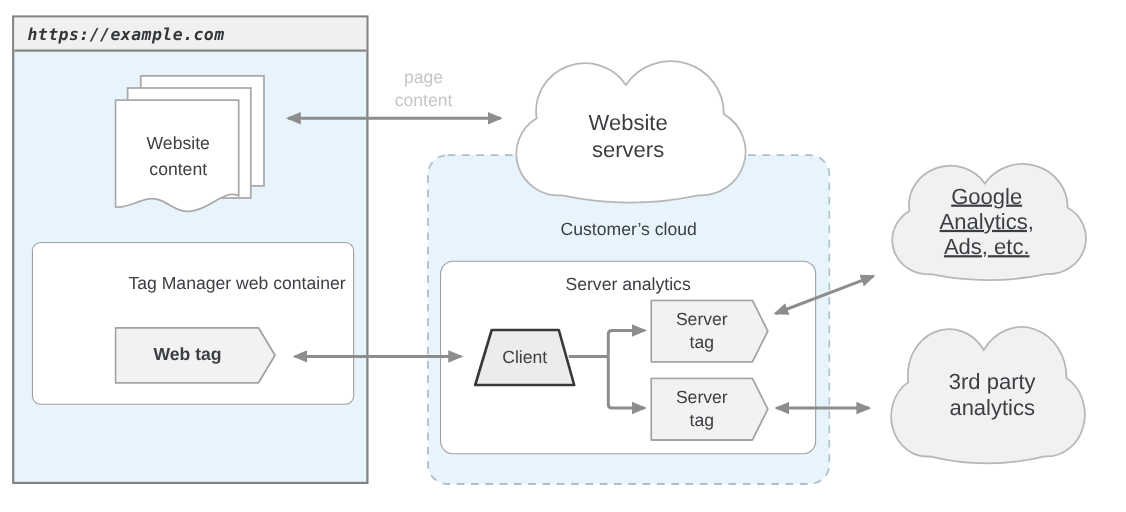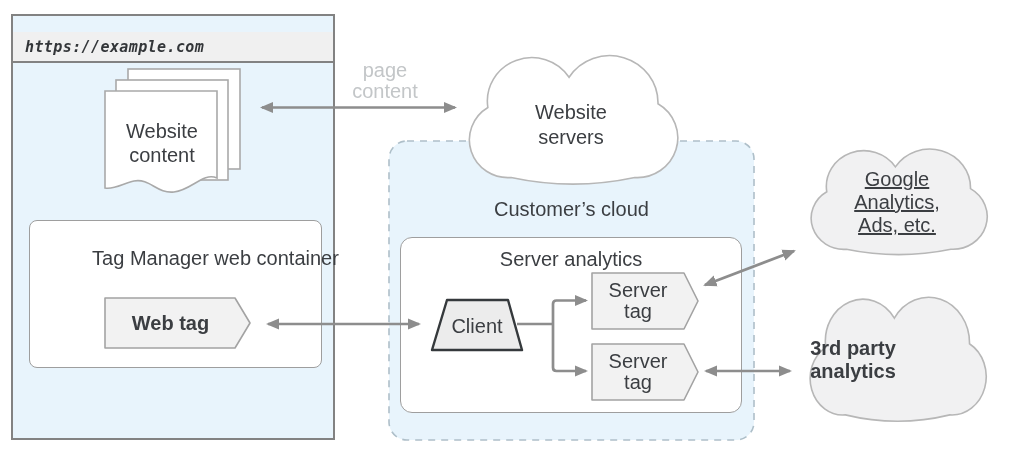--- a/index.html
+++ b/index.html
@@ -17,36 +17,36 @@
     --c-text:#3b3e42;
     --c-muted:#c3c6c8;
   }
   html,body{margin:0;padding:0;background:#ffffff;}
   .canvas{
     position:relative;width:1024px;height:465px;overflow:hidden;background:#ffffff;
     font-family:"Liberation Sans",sans-serif;color:var(--c-text);
   }
   .abs{position:absolute;}
   .label{
-    position:absolute;text-align:center;font-size:20px;line-height:21px;
+    position:absolute;text-align:center;font-size:16px;line-height:21px;
     white-space:pre-line;color:var(--c-text);
   }
   .label.big{font-size:20px;line-height:25px;}
   .label.muted{color:var(--c-muted);}
   
   .browser{
     position:absolute;left:11px;top:14px;width:324px;height:426px;
     box-sizing:border-box;border:2px solid var(--c-browser-border);background:var(--c-panel-blue);
   }
   .titlebar{
     box-sizing:border-box;height:31px;background:var(--c-titlebar-bg);
     border-bottom:2px solid var(--c-browser-border);
     display:flex;align-items:center;padding-left:12px;
     font-family:"DejaVu Sans Mono","Liberation Mono",monospace;
-    font-style:italic;font-weight:bold;font-size:15px;letter-spacing:.4px;color:#333639;margin-top:16px;
+    font-style:italic;font-weight:bold;font-size:15px;letter-spacing:.4px;color:#333639;
   }
   
   .panel{
     position:absolute;box-sizing:border-box;background:#ffffff;
     border:1.5px solid var(--c-box-border);
   }
   .panel.tm{left:29px;top:220px;width:293px;height:148px;border-radius:8px;}
   .panel.sc{left:400px;top:237px;width:342px;height:176px;border-radius:12px;}
   
   .page-sheet{fill:#ffffff;stroke:#a9a9a9;stroke-width:1.6;}
@@ -120,21 +120,21 @@
   <svg class="abs" style="left:799px;top:142px;" width="196" height="115" viewBox="0 0 240 148" preserveAspectRatio="none">
     <path class="cloud-gray" vector-effect="non-scaling-stroke" d="M 58 138 A 40 40 0 0 1 34 64 A 46 46 0 0 1 118 32 A 50 50 0 0 1 210 60 A 42 42 0 0 1 186 138 A 300 300 0 0 1 58 138 Z"></path>
   </svg>
   <div class="label big" style="left:799px;top:168px;width:196px;line-height:23px;text-decoration:underline;">Google
 Analytics,
 Ads, etc.</div>
 
   <svg class="abs" style="left:798px;top:289px;" width="196" height="135" viewBox="0 0 240 148" preserveAspectRatio="none">
     <path class="cloud-gray" vector-effect="non-scaling-stroke" d="M 58 138 A 40 40 0 0 1 34 64 A 46 46 0 0 1 118 32 A 50 50 0 0 1 210 60 A 42 42 0 0 1 186 138 A 300 300 0 0 1 58 138 Z"></path>
   </svg>
-  <div class="label big" style="left:755px;top:337px;width:196px;line-height:23px;font-weight:bold;">3rd party
+  <div class="label big" style="left:804px;top:337px;width:196px;line-height:23px;">3rd party
 analytics</div>
 
   <div class="label muted" style="left:325px;top:60px;width:120px;">page
 content</div>
 
   <svg class="overlay" width="1024" height="465" viewBox="0 0 1024 465">
     <defs>
       <marker id="ah" viewBox="0 0 10 10" refX="8.5" refY="5" markerWidth="5" markerHeight="5" orient="auto-start-reverse">
         <path class="arrow-head" d="M0 0.8 L10 5 L0 9.2 Z"></path>
       </marker>

